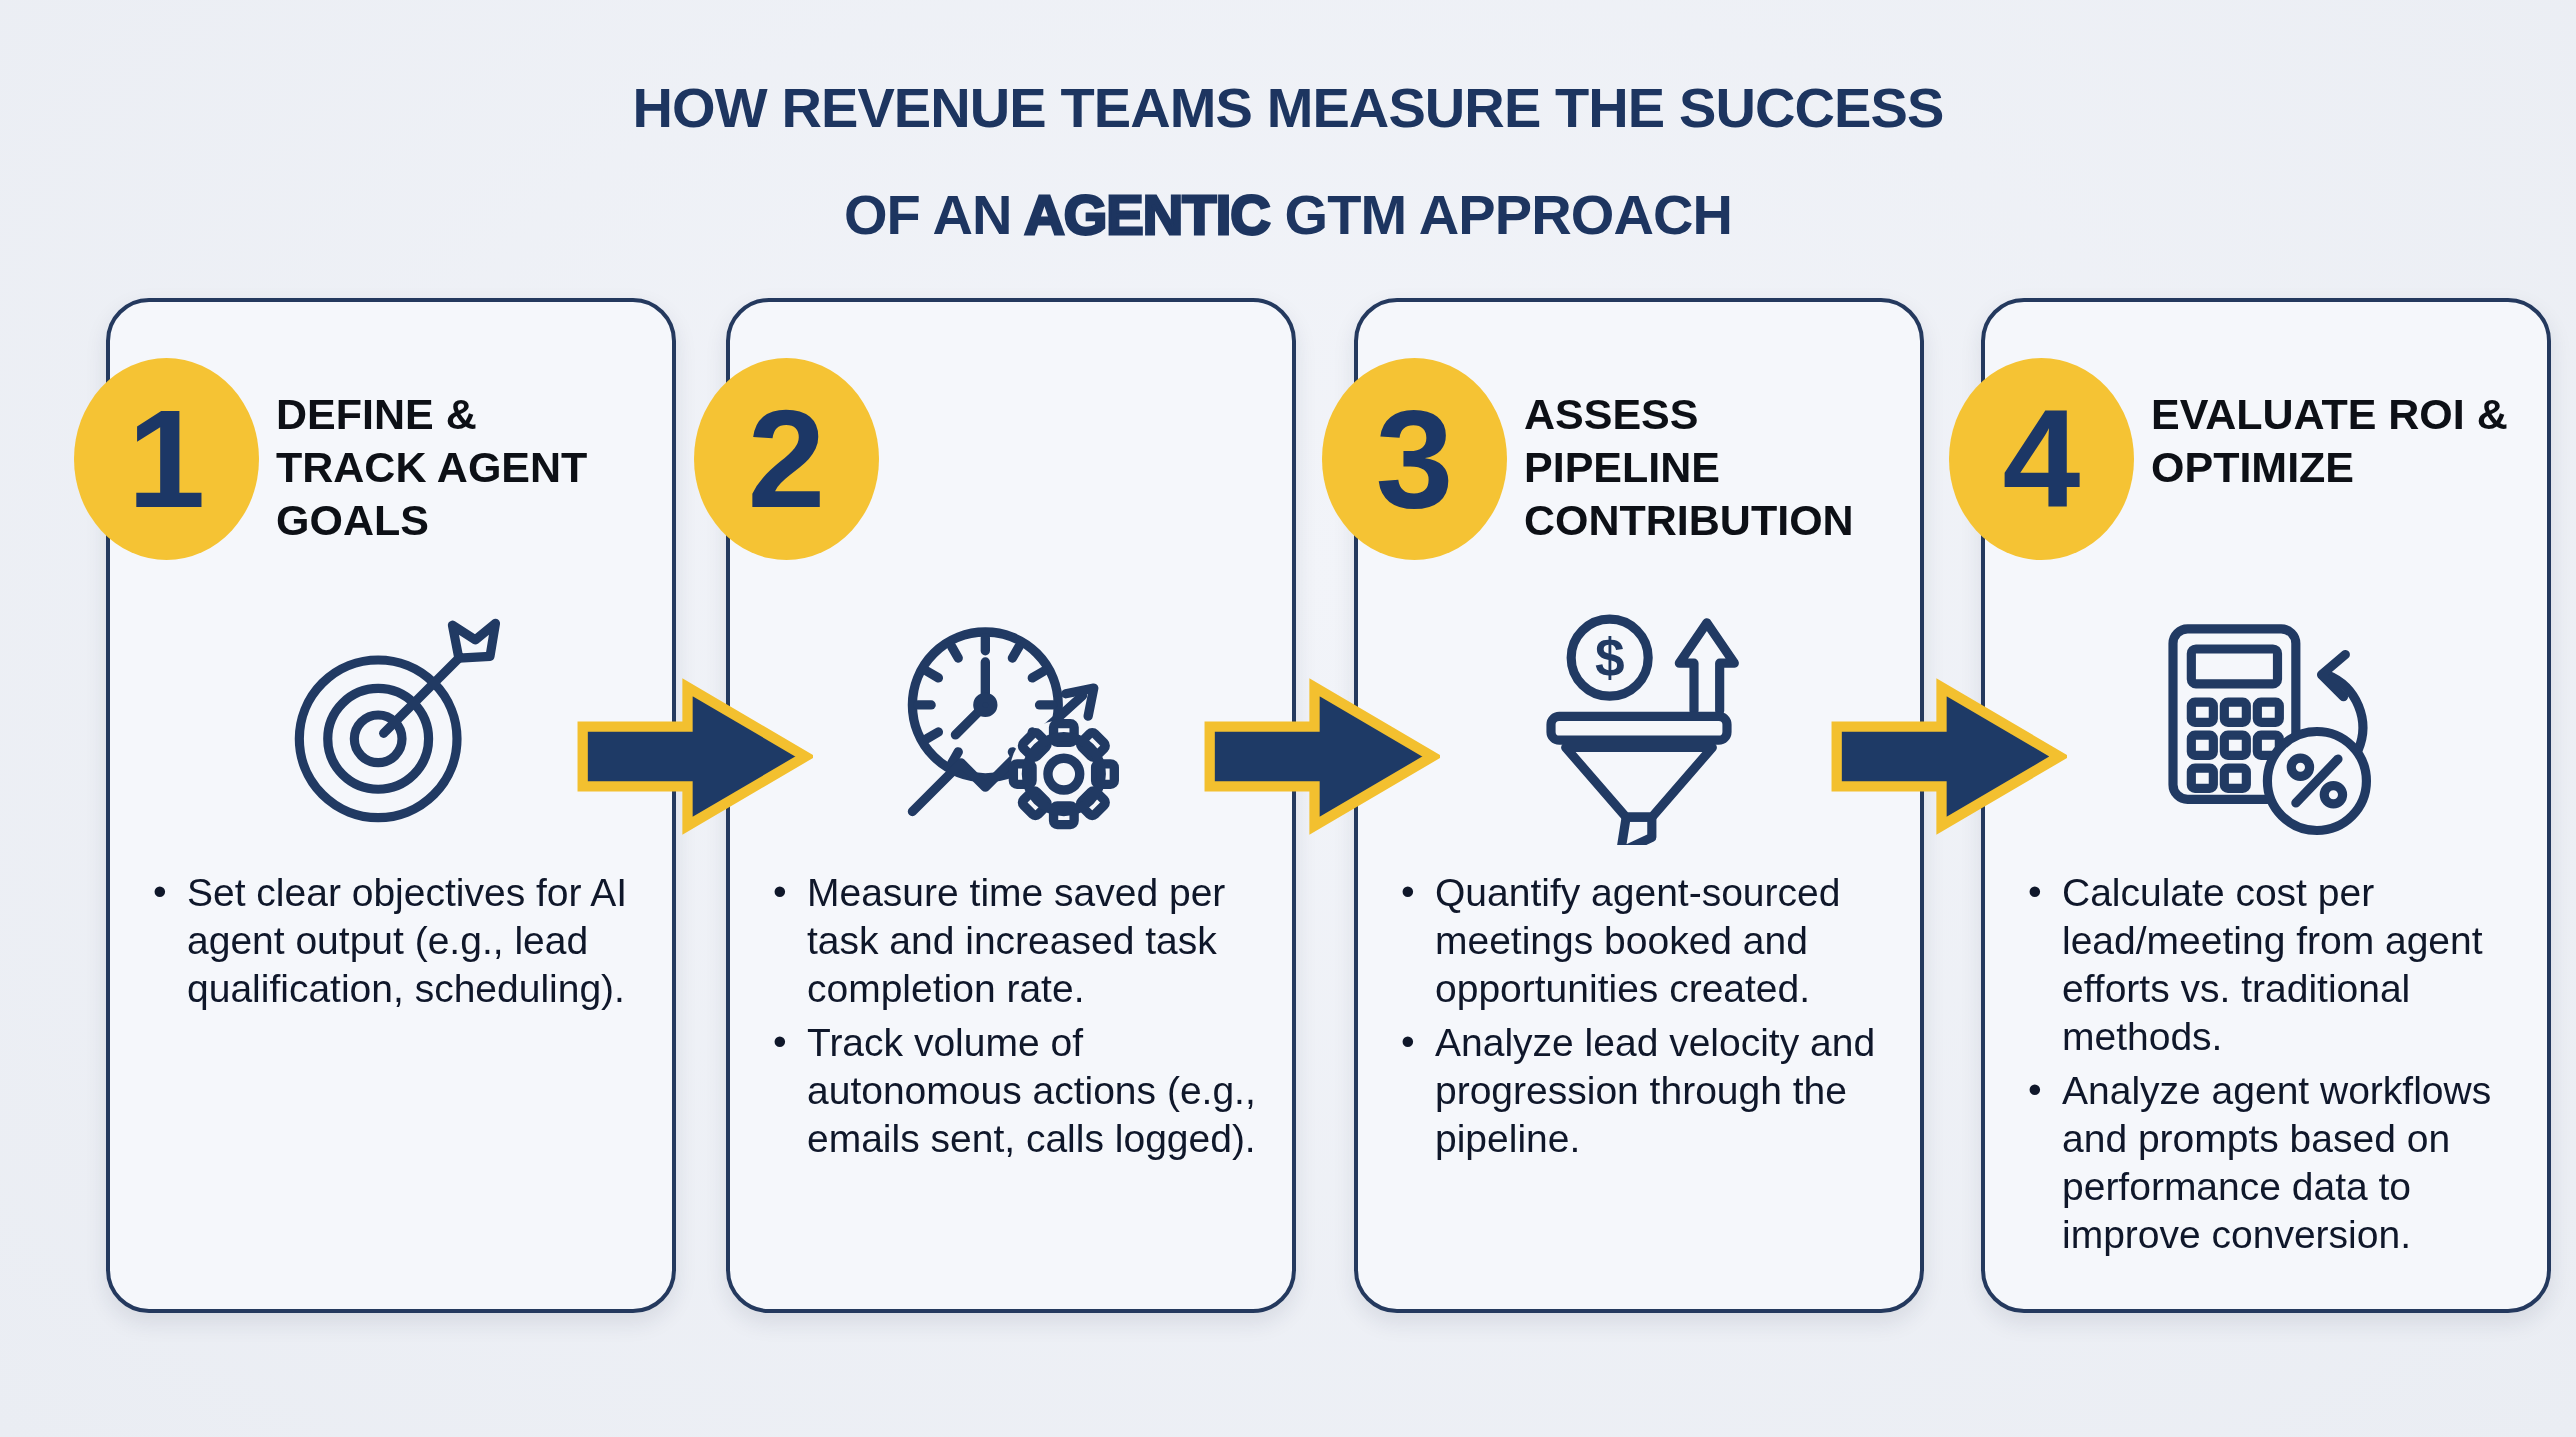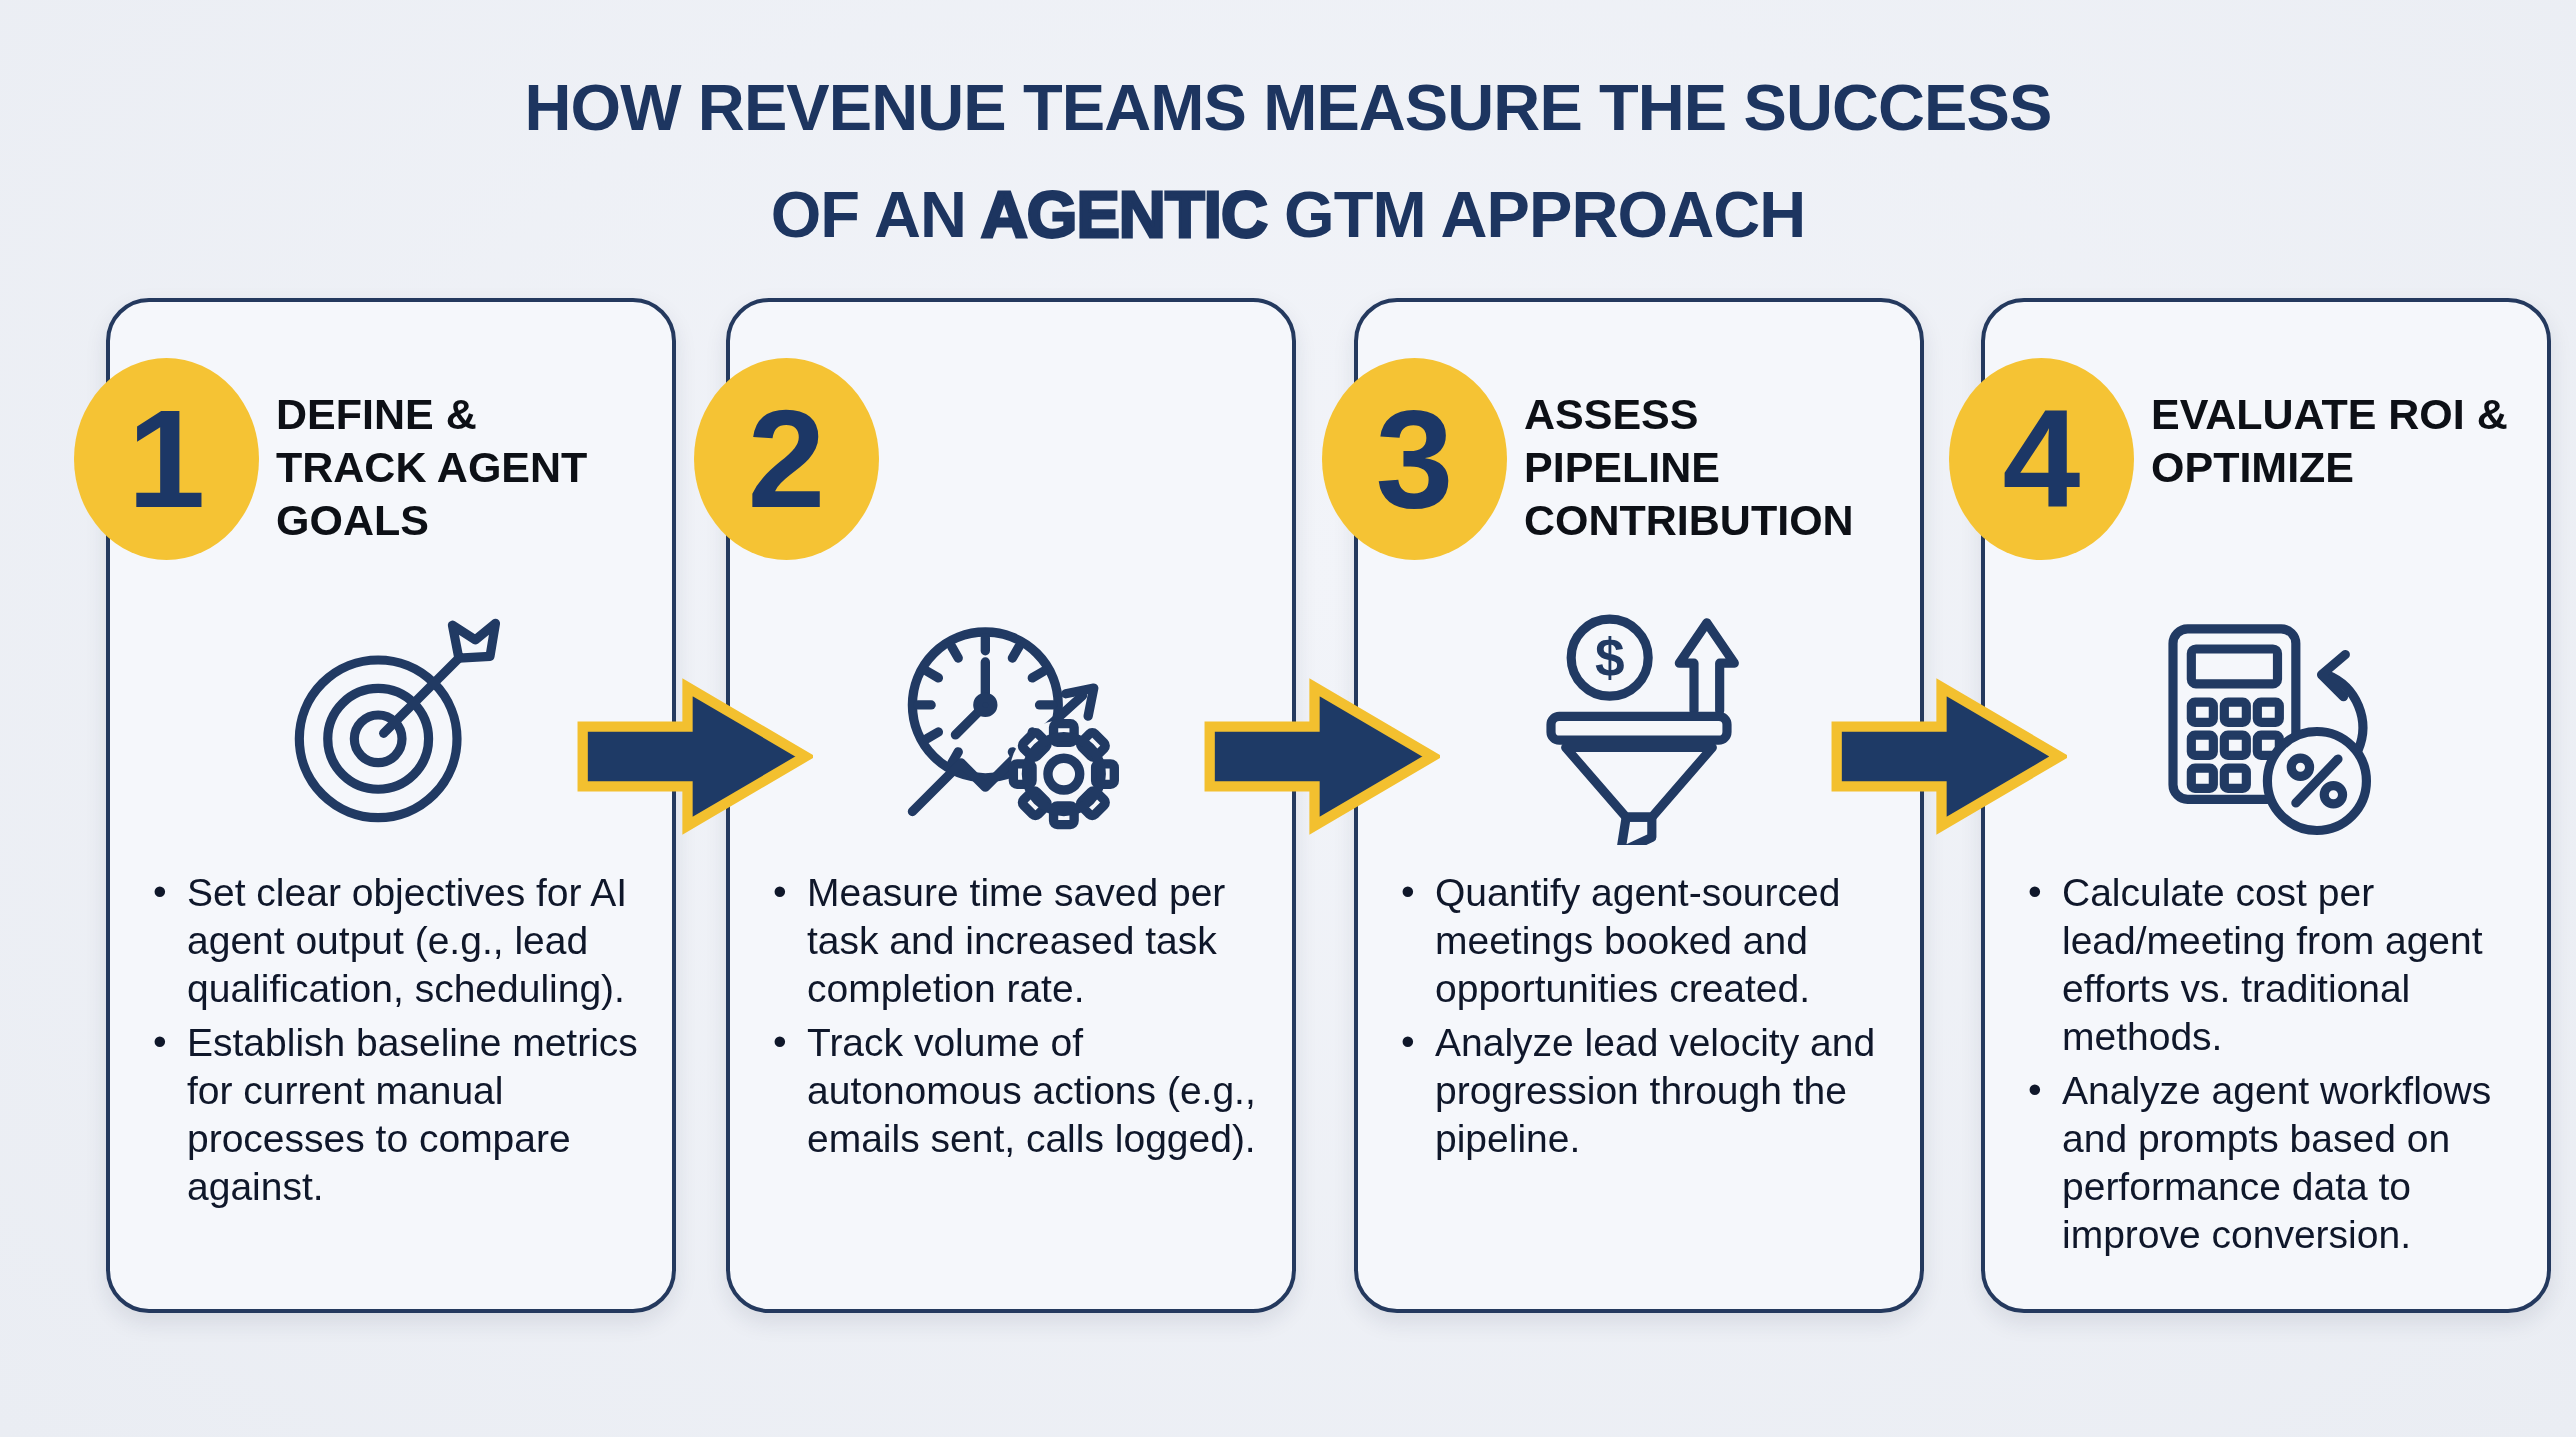--- a/index.html
+++ b/index.html
@@ -3,21 +3,21 @@
 <meta charset="utf-8">
 <style>
   html,body{margin:0;padding:0;}
   .canvas{
     position:relative;width:2576px;height:1438px;overflow:hidden;
     background:radial-gradient(ellipse at 50% 40%, #f2f4f9 0%, #eaedf3 100%);
     font-family:"Liberation Sans","DejaVu Sans",sans-serif;
   }
   .title{
     position:absolute;top:54px;left:0;width:100%;text-align:center;
-    color:#1d3560;font-weight:700;font-size:65px;line-height:107px;letter-spacing:-0.9px;
+    color:#1d3560;font-weight:700;font-size:56px;line-height:107px;letter-spacing:-0.9px;
   }
   .title .em{-webkit-text-stroke:2.8px #1d3560;}
   .card{
     position:absolute;top:298px;width:562px;height:1007px;background:#f5f7fb;
     border:4.7px solid #24395e;border-radius:43px;
     box-shadow:0 9.4px 22.5px rgba(25,40,70,.10);
   }
   .card.c1{left:106px}.card.c2{left:726px}.card.c3{left:1354px}.card.c4{left:1981px}
   .badge{
     position:absolute;left:-36px;top:56px;width:185px;height:202px;border-radius:50%;
@@ -62,21 +62,20 @@
       <svg class="icon" width="220" height="220" viewBox="0 0 240 240">
         <circle cx="106" cy="134" r="86"></circle>
         <circle cx="106" cy="134" r="55"></circle>
         <circle cx="106" cy="134" r="26"></circle>
         <line x1="112" y1="128" x2="194" y2="46"></line>
         <polygon points="194,46 187,10 212,26 234,8 228,44"></polygon>
       </svg>
     </div>
     <ul class="bullets">
       <li>Set clear objectives for AI agent output (e.g., lead qualification, scheduling).</li>
-      <li>Establish baseline metrics for current manual processes to compare against.</li>
     </ul>
   </div>
 
   <div class="card c2">
     <div class="badge">
         <span>2</span>
       </div>
     <div class="icon-wrap">
       <svg class="icon" width="243" height="225" viewBox="0 0 260 240">
         <g>

